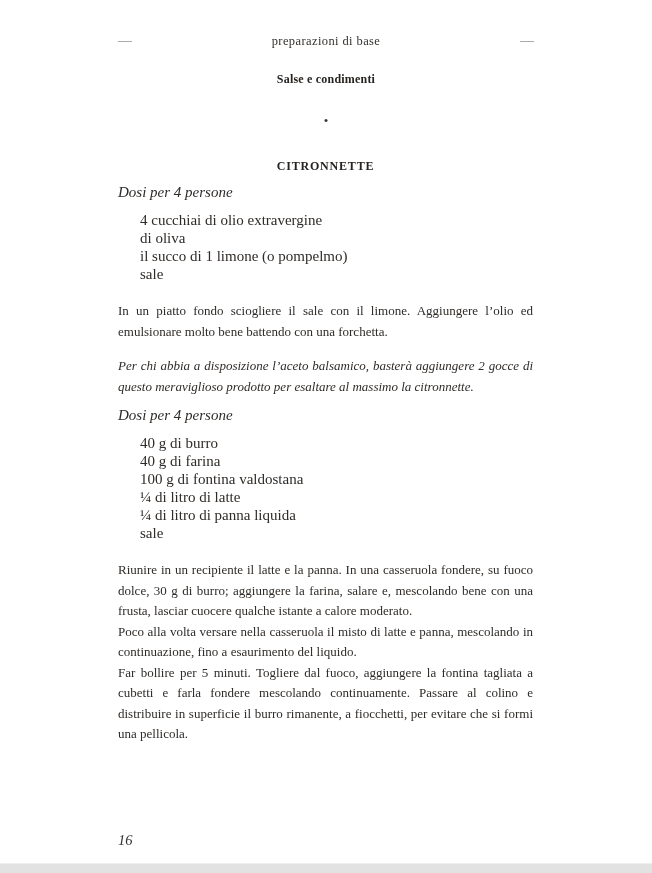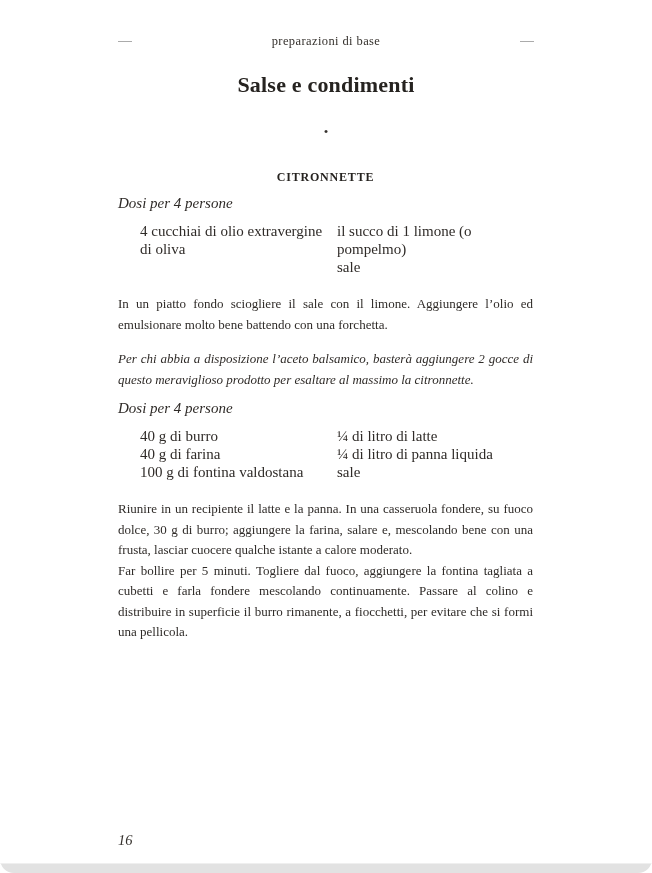--- a/index.html
+++ b/index.html
@@ -10,21 +10,20 @@
   .page {
     position: relative;
     width: 652px;
     height: 873px;
     background: #ffffff;
     font-family: "Liberation Serif", "DejaVu Serif", serif;
     color: #2f2b28;
     overflow: hidden;
     box-sizing: border-box;
     padding-top: 34px;
-    border-radius: 14px;
   }
   .running-head {
     display: flex;
     align-items: center;
     justify-content: space-between;
     margin: 0 118px 0 118px;
     height: 14px;
   }
   .running-head .rh-text {
     font-size: 12.5px;
@@ -33,21 +32,21 @@
   }
   .rule {
     display: inline-block;
     width: 14px;
     height: 1px;
     background: #ababab;
   }
   .chapter-title {
     margin: 24px 0 12px 0;
     text-align: center;
-    font-size: 22px;
+    font-size: 12px;
     font-weight: bold;
     letter-spacing: 0.2px;
     color: #262320;
   }
   .bullet {
     margin-top: 28px;
     text-align: center;
     font-size: 13px;
     line-height: 12px;
     color: #35312d;
@@ -65,20 +64,21 @@
   }
   .servings {
     margin: 10px 0 0 0;
     font-style: italic;
     font-size: 15px;
   }
   .ingredients {
     display: flex;
     margin-top: 10px;
     padding-left: 22px;
+    flex-direction: column;
   }
   .ing-col-left { width: 197px; }
   .ing-col-right { flex: 1; }
   .ing-item {
     font-size: 15px;
     line-height: 18px;
   }
   .body-par {
     margin: 18px 0 0 0;
     text-align: justify;
@@ -149,20 +149,21 @@
           <div class="ing-item">40 g di farina</div>
           <div class="ing-item">100 g di fontina valdostana</div>
         </div>
         <div class="ing-col-right">
           <div class="ing-item">¼ di litro di latte</div>
           <div class="ing-item">¼ di litro di panna liquida</div>
           <div class="ing-item">sale</div>
         </div>
       </div>
       <p class="body-par">Riunire in un recipiente il latte e la panna. In una casseruola fondere, su fuoco dolce, 30 g di burro; aggiungere la farina, salare e, mescolando bene con una frusta, lasciar cuocere qualche istante a calore moderato.</p>
+      <p class="body-par cont">Poco alla volta versare nella casseruola il misto di latte e panna, mescolando in continuazione, fino a esaurimento del liquido.</p>
       <p class="body-par cont">Far bollire per 5 minuti. Togliere dal fuoco, aggiungere la fontina tagliata a cubetti e farla fondere mescolando continuamente. Passare al colino e distribuire in superficie il burro rimanente, a fiocchetti, per evitare che si formi una pellicola.</p>
     </section>
 
   </div>
 
   <span class="page-number">16</span>
 
   <div class="bottom-edge"></div>
 
 </div>

